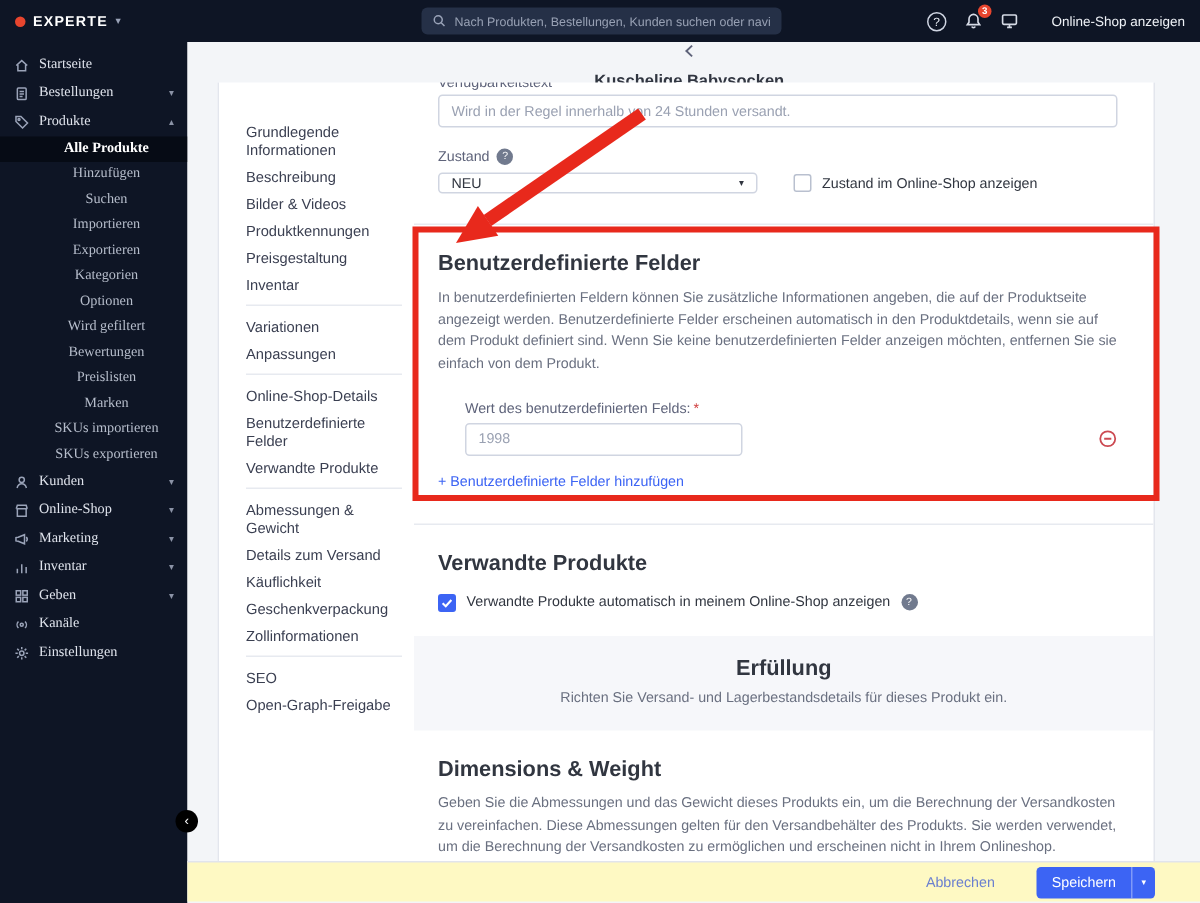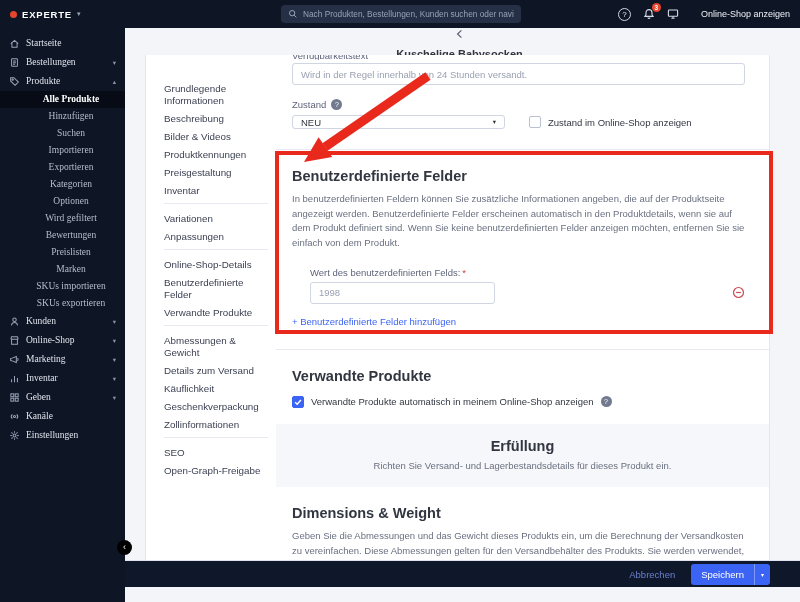--- a/index.html
+++ b/index.html
@@ -71,21 +71,21 @@
   .cf-col input{width:100%;height:22px;border:1px solid #d0d5e1;border-radius:3px;font-size:9.5px;padding:0 8px;color:#313640;outline:none;}
   .cf-col input::placeholder{color:#9aa1b2;}
   .cf-col input.focused{border-color:#4b71fc;box-shadow:0 0 0 1px rgba(75,113,252,.22);}
   .remove-btn{margin-left:auto;display:flex;align-items:center;height:22px;color:#cc4a52;}
   .add-link{display:inline-block;color:#3c64f4;font-size:9.5px;margin-top:12px;text-decoration:none;}
   .fulfillment{background:#f6f7fa;margin:16px -24px 0 -16px;padding:14px 20px 16px;text-align:center;}
   .fulfillment h2{font-size:14.5px;font-weight:600;color:#313640;}
   .fulfillment p{font-size:9.5px;color:#6a7080;margin-top:6px;}
 
   
-  .actionbar{position:absolute;left:0;bottom:15px;width:675px;height:27px;background:#0f172a;border-top:1px solid #e1e4ec;display:flex;align-items:center;justify-content:flex-end;gap:16px;padding:0 30px;z-index:5;}
+  .actionbar{position:absolute;left:0;bottom:1px;width:675px;height:27px;background:#fef9c3;border-top:1px solid #e1e4ec;display:flex;align-items:center;justify-content:flex-end;gap:28px;padding:0 30px;z-index:5;}
   .cancel-btn{color:#6b80cf;font-size:9.5px;}
   .save-btn{background:#3c64f4;color:#fff;font-size:9.5px;height:21px;border-radius:3px;display:flex;align-items:stretch;overflow:hidden;}
   .save-label{padding:0 10px;display:flex;align-items:center;}
   .save-caret{padding:0 6px;border-left:1px solid rgba(255,255,255,.35);font-size:6px;display:flex;align-items:center;}
 
   .collapse-toggle{position:absolute;left:117px;top:540px;width:15px;height:15px;border-radius:50%;background:#000;color:#fff;display:flex;align-items:center;justify-content:center;font-size:9px;line-height:1;z-index:30;}
 
   .annotation{position:absolute;top:0;left:0;width:800px;height:602px;z-index:40;pointer-events:none;}
 </style>
 </head>

